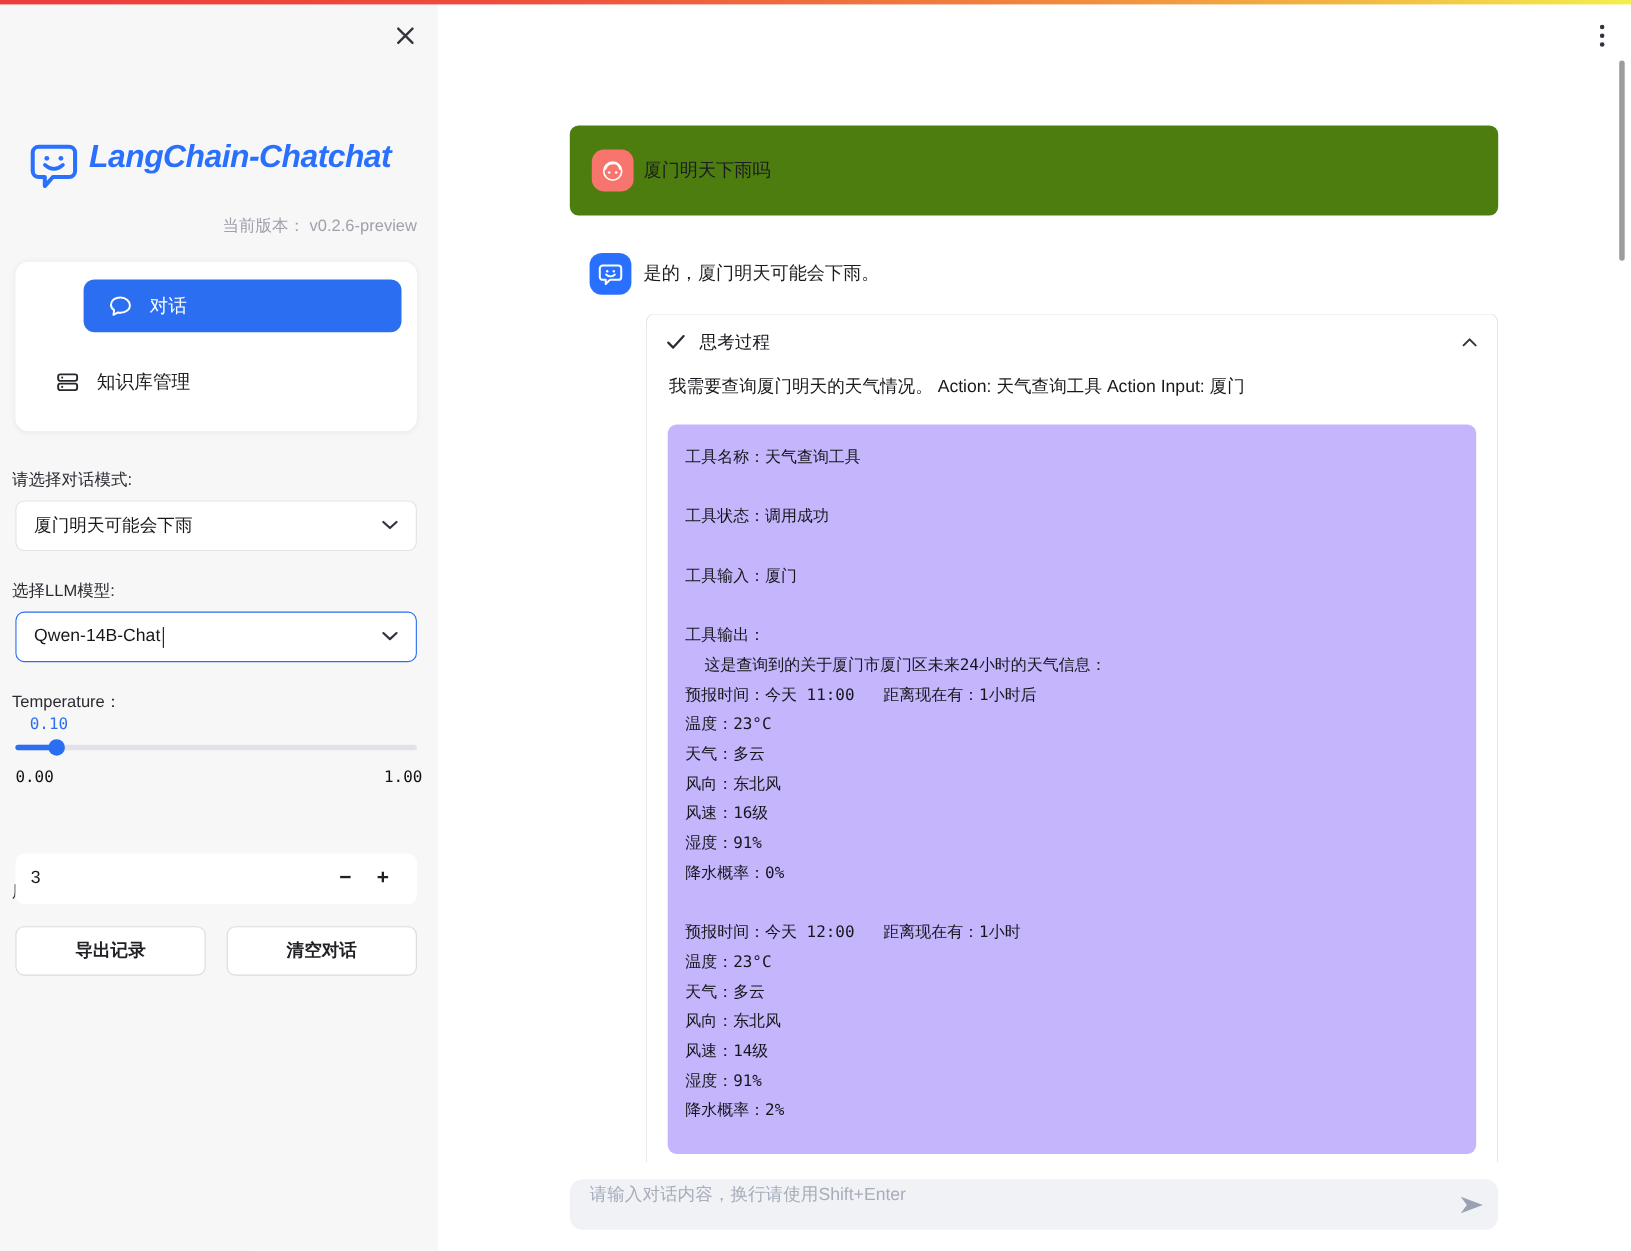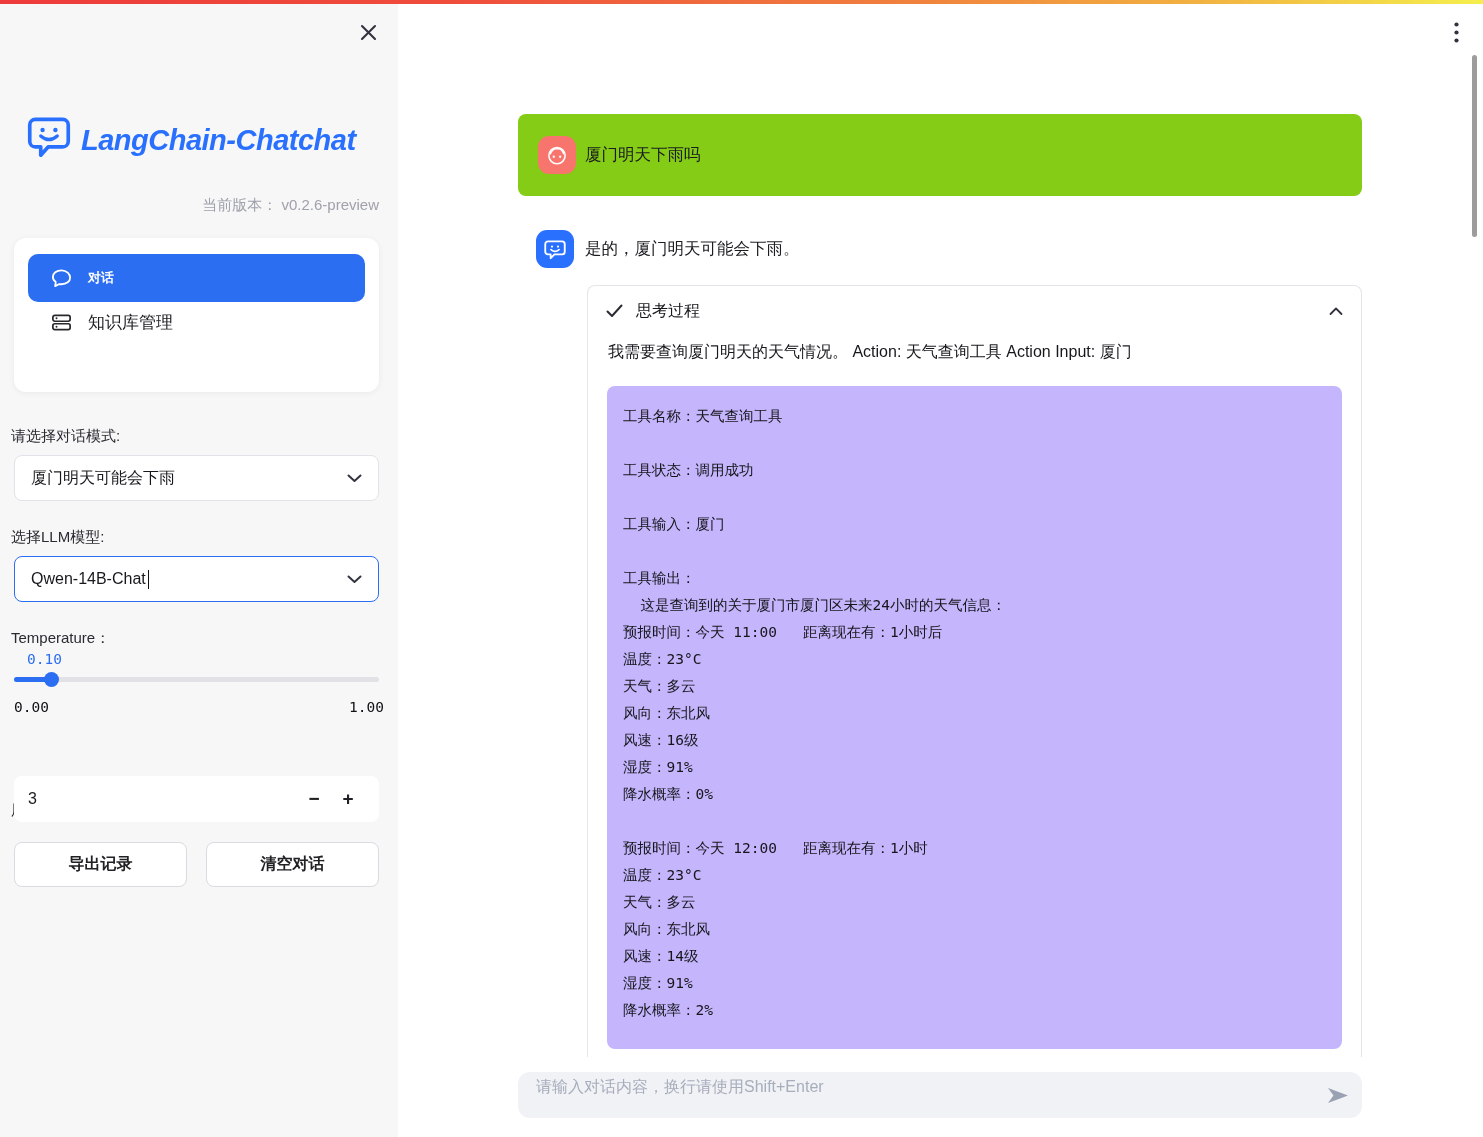--- a/index.html
+++ b/index.html
@@ -15,29 +15,29 @@
   .mono{font-family:"DejaVu Sans Mono",monospace;}
 
   
   .topbar{position:absolute;left:0;top:0;width:1483px;height:4px;z-index:50;
     background:linear-gradient(90deg,#ee3b3b 0%,#ef4c3c 30%,#f0823e 62%,#f2b542 82%,#f4ef4d 100%);}
 
   
   .sidebar{position:absolute;left:0;top:0;width:398px;height:1137px;background:#f7f7f8;z-index:5;}
   .close-x{position:absolute;left:354:;top:18px;left:354px;width:28px;height:28px;cursor:pointer;
     display:flex;align-items:center;justify-content:center;}
-  .logo-row{position:absolute;left:27px;top:113px;display:flex;align-items:flex-end;gap:10px;}
+  .logo-row{position:absolute;left:27px;top:127px;display:flex;align-items:flex-start;gap:10px;}
   .logo-text{font-size:29px;font-weight:700;font-style:italic;color:var(--logo-blue);letter-spacing:-0.5px;}
   .version{position:absolute;right:19px;top:196px;font-size:15px;color:var(--text-gray);}
 
   .nav-card{position:absolute;left:14px;top:238px;width:365px;height:154px;background:#fff;border-radius:12px;
     box-shadow:0 1px 6px rgba(0,0,0,.06);padding:16px 14px;}
   .nav-btn-active{height:48px;border-radius:10px;background:var(--accent);color:#fff;display:flex;
-    align-items:center;gap:15px;padding-left:22px;font-size:13px;font-weight:700;cursor:pointer;}
-  .nav-item{height:48px;margin-top:9px;display:flex;align-items:flex-start;gap:15px;padding-left:22px;
+    align-items:center;gap:15px;padding-left:22px;font-size:17px;font-weight:400;cursor:pointer;margin-left:48px;}
+  .nav-item{height:48px;margin-top:9px;display:flex;align-items:flex-end;gap:15px;padding-left:22px;
     font-size:17px;color:#202124;cursor:pointer;}
 
   .side-label{position:absolute;left:11px;font-size:15px;color:#2a2b31;}
   .selectbox{position:absolute;left:14px;width:365px;height:46px;background:#fff;border:1px solid #e2e3e8;
     border-radius:8px;display:flex;align-items:center;padding:0 16px;font-size:16px;color:#17181c;cursor:pointer;}
   .selectbox .chev{margin-left:auto;}
   .selectbox.focused{border:1.5px solid var(--accent);}
   .caret{display:inline-block;width:1.5px;height:19px;background:#111;margin-left:2px;vertical-align:-4px;}
 
   .temp-value{position:absolute;left:27px;top:651px;font-size:14.5px;color:var(--accent);}
@@ -55,21 +55,21 @@
   .num-spacer{flex:1;}
 
   .side-btn{position:absolute;top:842px;width:173px;height:45px;background:#fff;border:1px solid #dadbe0;
     border-radius:8px;display:flex;align-items:center;justify-content:center;font-size:16px;color:#202124;cursor:pointer;font-weight:bold;}
 
   
   .main{position:absolute;left:398px;top:0;width:1085px;height:1137px;background:#fff;}
   .kebab{position:absolute;left:1046px;top:18px;width:24px;height:28px;display:flex;align-items:center;justify-content:center;cursor:pointer;}
   .scroll-thumb{position:absolute;right:3px;top:55px;width:5px;height:182px;border-radius:3px;background:#9c9c9c;}
 
-  .user-row{position:absolute;left:120px;top:114px;width:844px;height:82px;background:#84cc16;border-radius:8px;}
+  .user-row{position:absolute;left:120px;top:114px;width:844px;height:82px;background:#4d7c0f;border-radius:8px;}
   .user-row .avatar{position:absolute;left:20px;top:22px;}
   .user-row .msg{position:absolute;left:67px;top:0;height:82px;display:flex;align-items:center;font-size:16.5px;}
 
   .assistant-row{position:absolute;left:120px;top:229px;width:844px;height:40px;}
   .assistant-row .avatar{position:absolute;left:18px;top:1px;}
   .assistant-row .msg{position:absolute;left:67px;top:0;height:40px;display:flex;align-items:center;font-size:16.5px;}
 
   .avatar{width:38px;height:38px;border-radius:11px;display:flex;align-items:center;justify-content:center;}
   .avatar.red{background:var(--user-avatar-red);}
   .avatar.blue{background:var(--logo-blue);}

